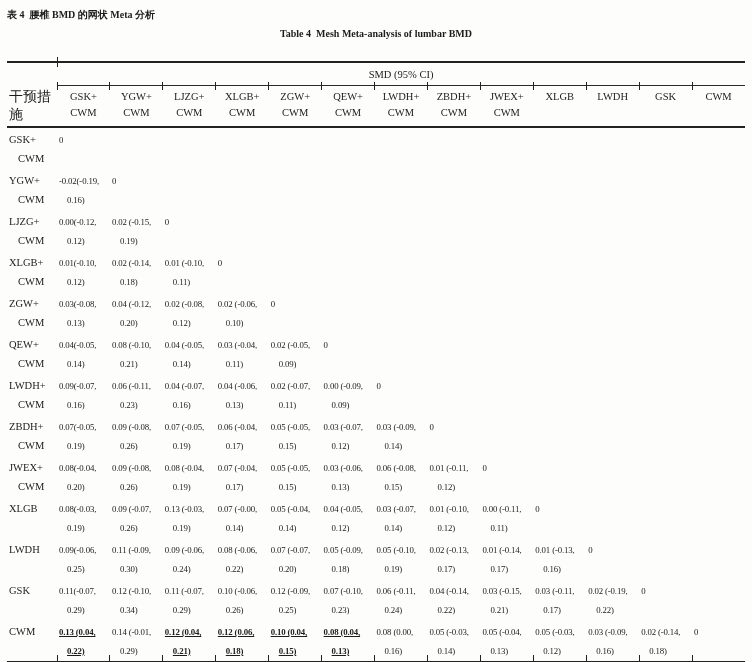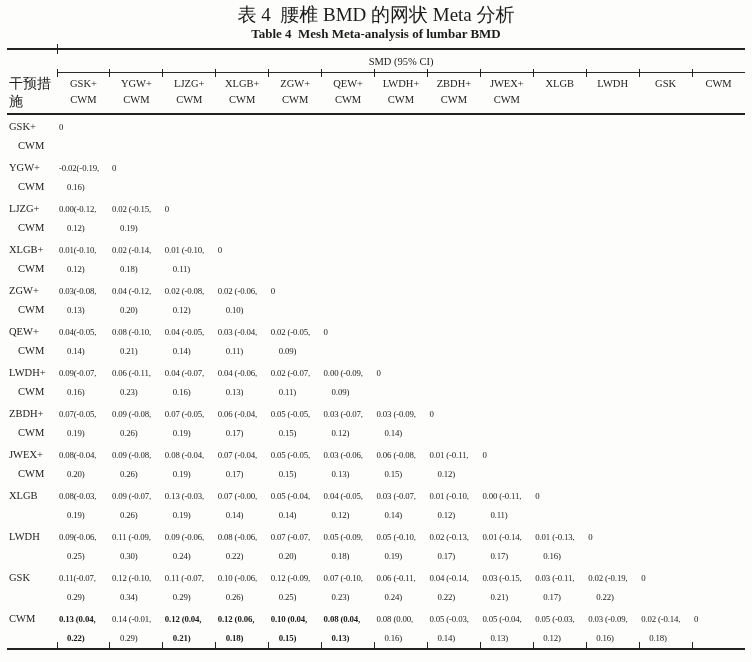--- a/index.html
+++ b/index.html
@@ -1,41 +1,41 @@
 <!DOCTYPE html>
 <html><head>
 <meta charset="utf-8">
 <style>
   html,body{margin:0;padding:0;width:752px;height:662px;overflow:hidden;
     background:#fdfdfc;color:#1c1c1c;
     font-family:"Liberation Serif","DejaVu Serif",serif;}
   .page{padding:6px 7px 0 7px;}
-  .title-zh{text-align:center;font-weight:normal;font-size:19px;line-height:18px;white-space:pre;}
-  .title-en{text-align:center;font-weight:bold;font-size:13px;line-height:19px;white-space:pre;}
-  table.meta{width:738px;margin-top:5px;border-collapse:collapse;table-layout:fixed;
+  .title-zh{font-weight:bold;font-size:10px;line-height:18px;white-space:pre;}
+  .title-en{text-align:center;font-weight:bold;font-size:10px;line-height:19px;white-space:pre;}
+  table.meta{width:738px;margin-top:18px;border-collapse:collapse;table-layout:fixed;
     border-top:2px solid #222;}
   td,th{padding:0;}
   .corner-cell{width:50px;}
   .span-cell{border-bottom:1px solid #2a2a2a;text-align:center;font-size:10.5px;
     height:22px;vertical-align:middle;position:relative;}
   .span-cell::before{content:"";position:absolute;left:-0.5px;top:-6px;width:1px;height:10px;background:#222;}
   thead th{font-weight:normal;font-size:10.5px;text-align:center;vertical-align:top;
     height:37px;border-bottom:2px solid #222;position:relative;padding-top:3px;}
   thead th::before{content:"";position:absolute;left:-0.5px;top:-4px;width:1px;height:8px;background:#222;}
   thead th.lbl{vertical-align:middle;text-align:left;padding-left:2px;font-size:14px;padding-top:0;}
   thead th.lbl::before{display:none;}
   .hl{line-height:15.5px;}
   tbody td{vertical-align:top;height:41px;}
   tbody td.row-label{font-size:10.5px;}
   .rl1{padding-left:2px;line-height:19px;padding-top:2px;}
   .rl2{padding-left:11px;line-height:19px;}
   td.val{font-size:8.8px;letter-spacing:-0.15px;white-space:pre;}
   .l1{line-height:19px;padding-top:3px;padding-left:2px;}
   .l2{line-height:19px;padding-left:10px;}
-  td.val.bold{font-weight:bold;}
+  td.val.bold{font-weight:bold;text-decoration:underline;}
   tr.last-row td{border-bottom:2px solid #222;position:relative;}
   tr.last-row td.val::after{content:"";position:absolute;left:-0.5px;bottom:0;width:1px;height:6px;background:#222;}
 </style>
 </head>
 <body>
 
 <div class="page">
   <div class="title-zh">表 4  腰椎 BMD 的网状 Meta 分析</div>
   <div class="title-en">Table 4  Mesh Meta-analysis of lumbar BMD</div>
 

